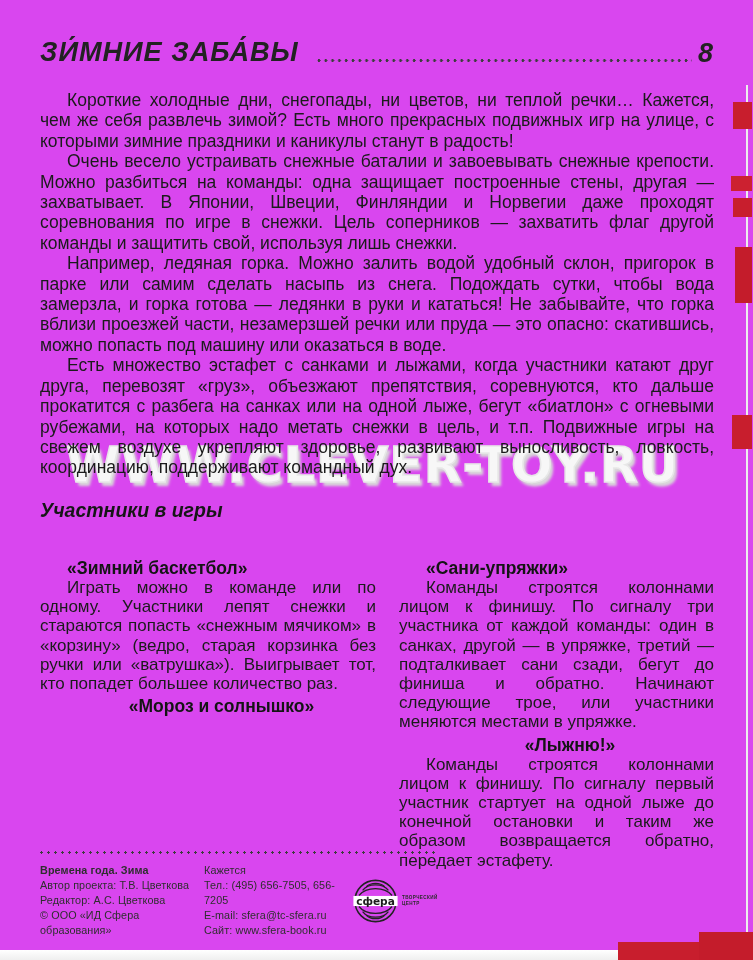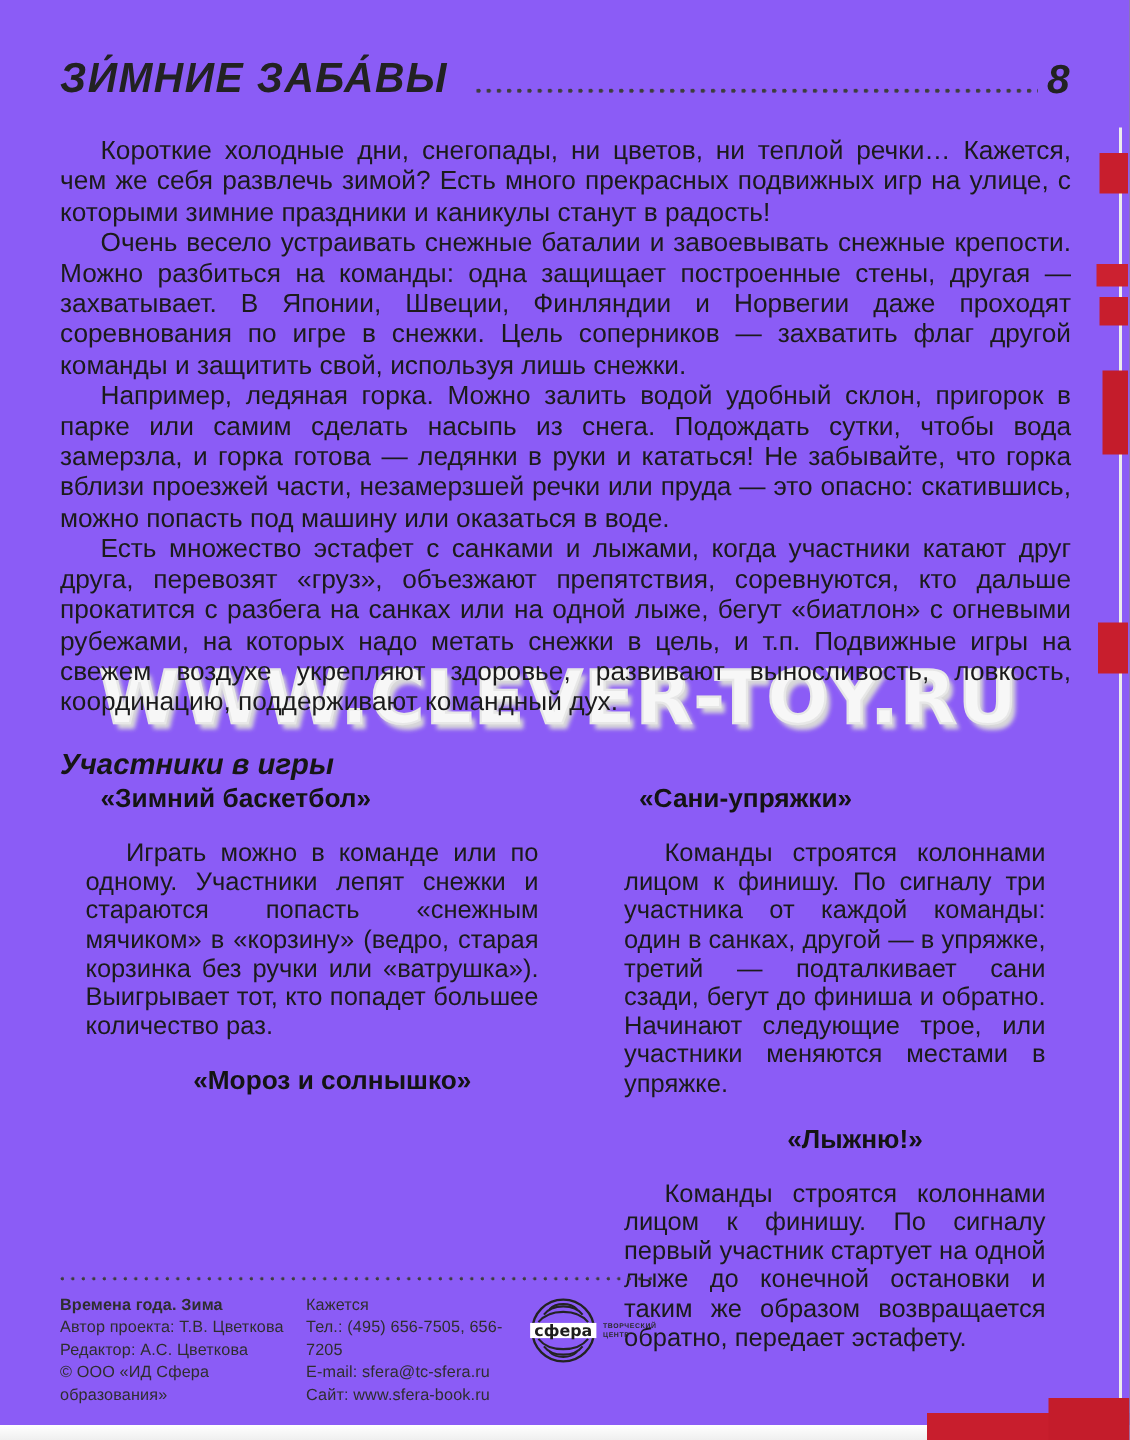--- a/index.html
+++ b/index.html
@@ -1,20 +1,20 @@
 <!DOCTYPE html>
 <html lang="ru"><head>
 <meta charset="utf-8">
 <style>
   html,body{margin:0;padding:0;background:#888;}
   .page{
     position:relative;
     width:753px;height:960px;
     margin:0 auto;
-    background:#8b5cf6;
+    background:#d946ef;
     font-family:"Liberation Sans","DejaVu Sans",sans-serif;
     color:#1b1b1b;
     overflow:hidden;
   }
   
   .hdr{
     position:absolute;top:36px;left:40px;width:673px;
     display:flex;align-items:flex-end;
   }
   .hdr h1{
@@ -48,42 +48,42 @@
     text-shadow:3px 4px 3px #d9d9d9;
     z-index:1;white-space:nowrap;
     font-family:"DejaVu Sans",sans-serif;
   }
   
   .games-heading{
     position:absolute;top:499px;left:40px;margin:0;
     font-size:19.5px;font-weight:bold;font-style:italic;color:#161616;z-index:2;
   }
   .cols{
-    position:absolute;top:522px;left:40px;width:674px;
+    position:absolute;top:558px;left:40px;width:674px;
     display:grid;grid-template-columns:336px 315px;column-gap:23px;
     z-index:2;
   }
   .col h3{
     margin:0;padding:0;text-indent:27px;
     font-size:17.5px;font-weight:bold;color:#141414;
     line-height:20px;
   }
   .col h3.second{margin-top:3px;text-align:center;}
   .col p{
-    margin:17px;font-size:17px;line-height:19.2px;
+    margin:0;font-size:17px;line-height:19.2px;
     text-align:justify;text-indent:27px;
   }
   
   .footer{position:absolute;top:851px;left:40px;width:420px;z-index:2;}
   .dotline{
     width:397px;height:3px;margin-bottom:9px;
     background-image:radial-gradient(circle at 1.5px 1.5px,#3d3d3d 1.05px,transparent 1.3px);
     background-size:7px 3px;background-repeat:repeat-x;
   }
-  .foot-cols{display:flex;align-items:flex-start;}
+  .foot-cols{display:flex;align-items:center;}
   .fcol{font-size:10.8px;line-height:15px;color:#2e2e2e;letter-spacing:.1px;}
   .fcol .fbold{font-weight:bold;}
   .fcol-left{width:164px;}
   .fcol-mid{width:148px;}
   .flogo{display:flex;align-items:center;margin-top:1px;}
   .flogo svg{display:block;}
   .tagline{
     margin-left:3px;font-size:4.6px;line-height:5.6px;
     font-weight:bold;color:#2a2a2a;letter-spacing:.4px;
   }

